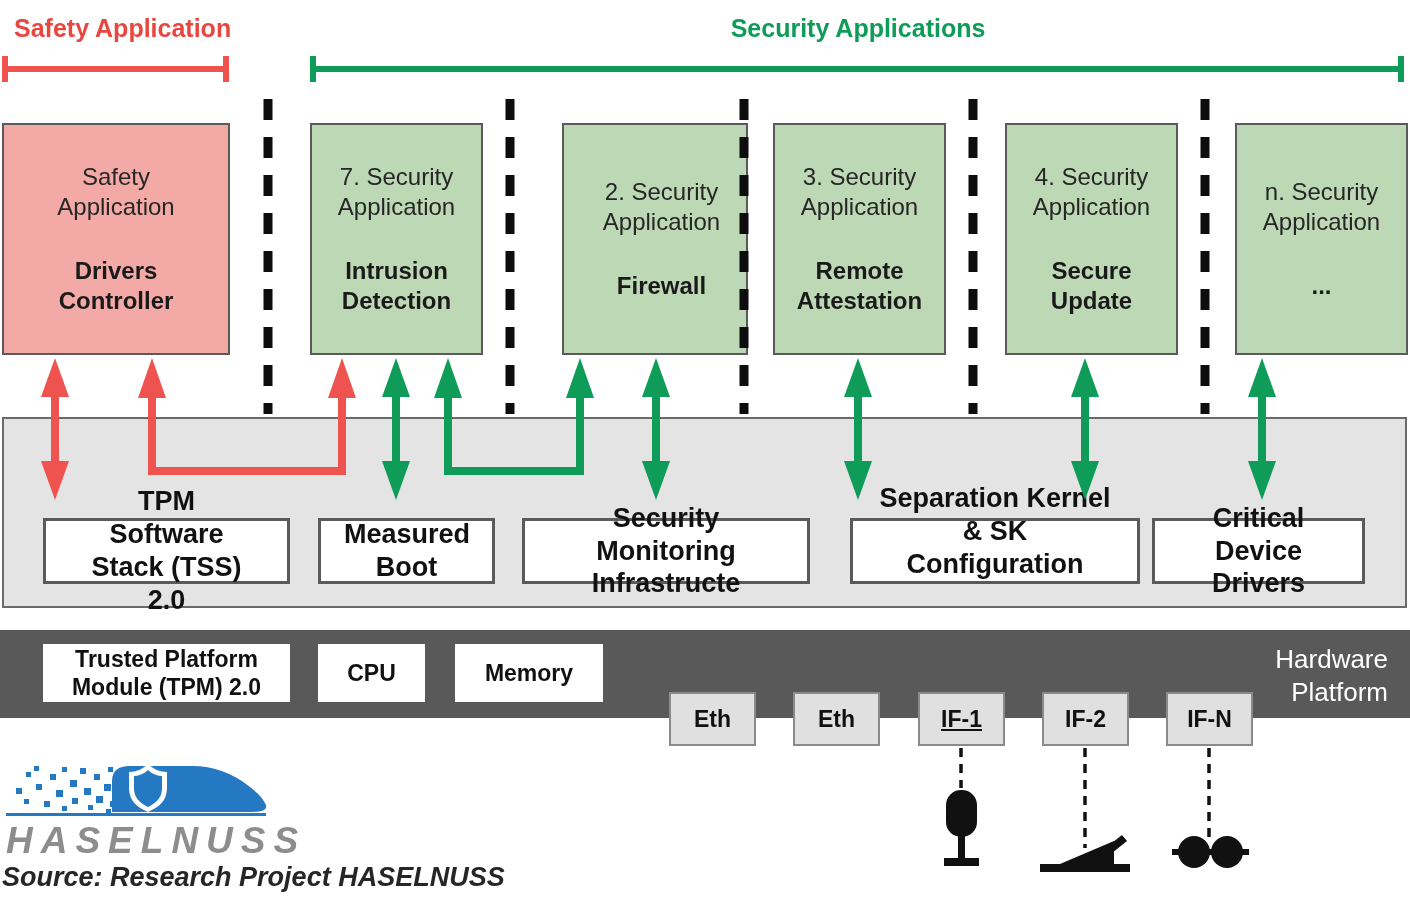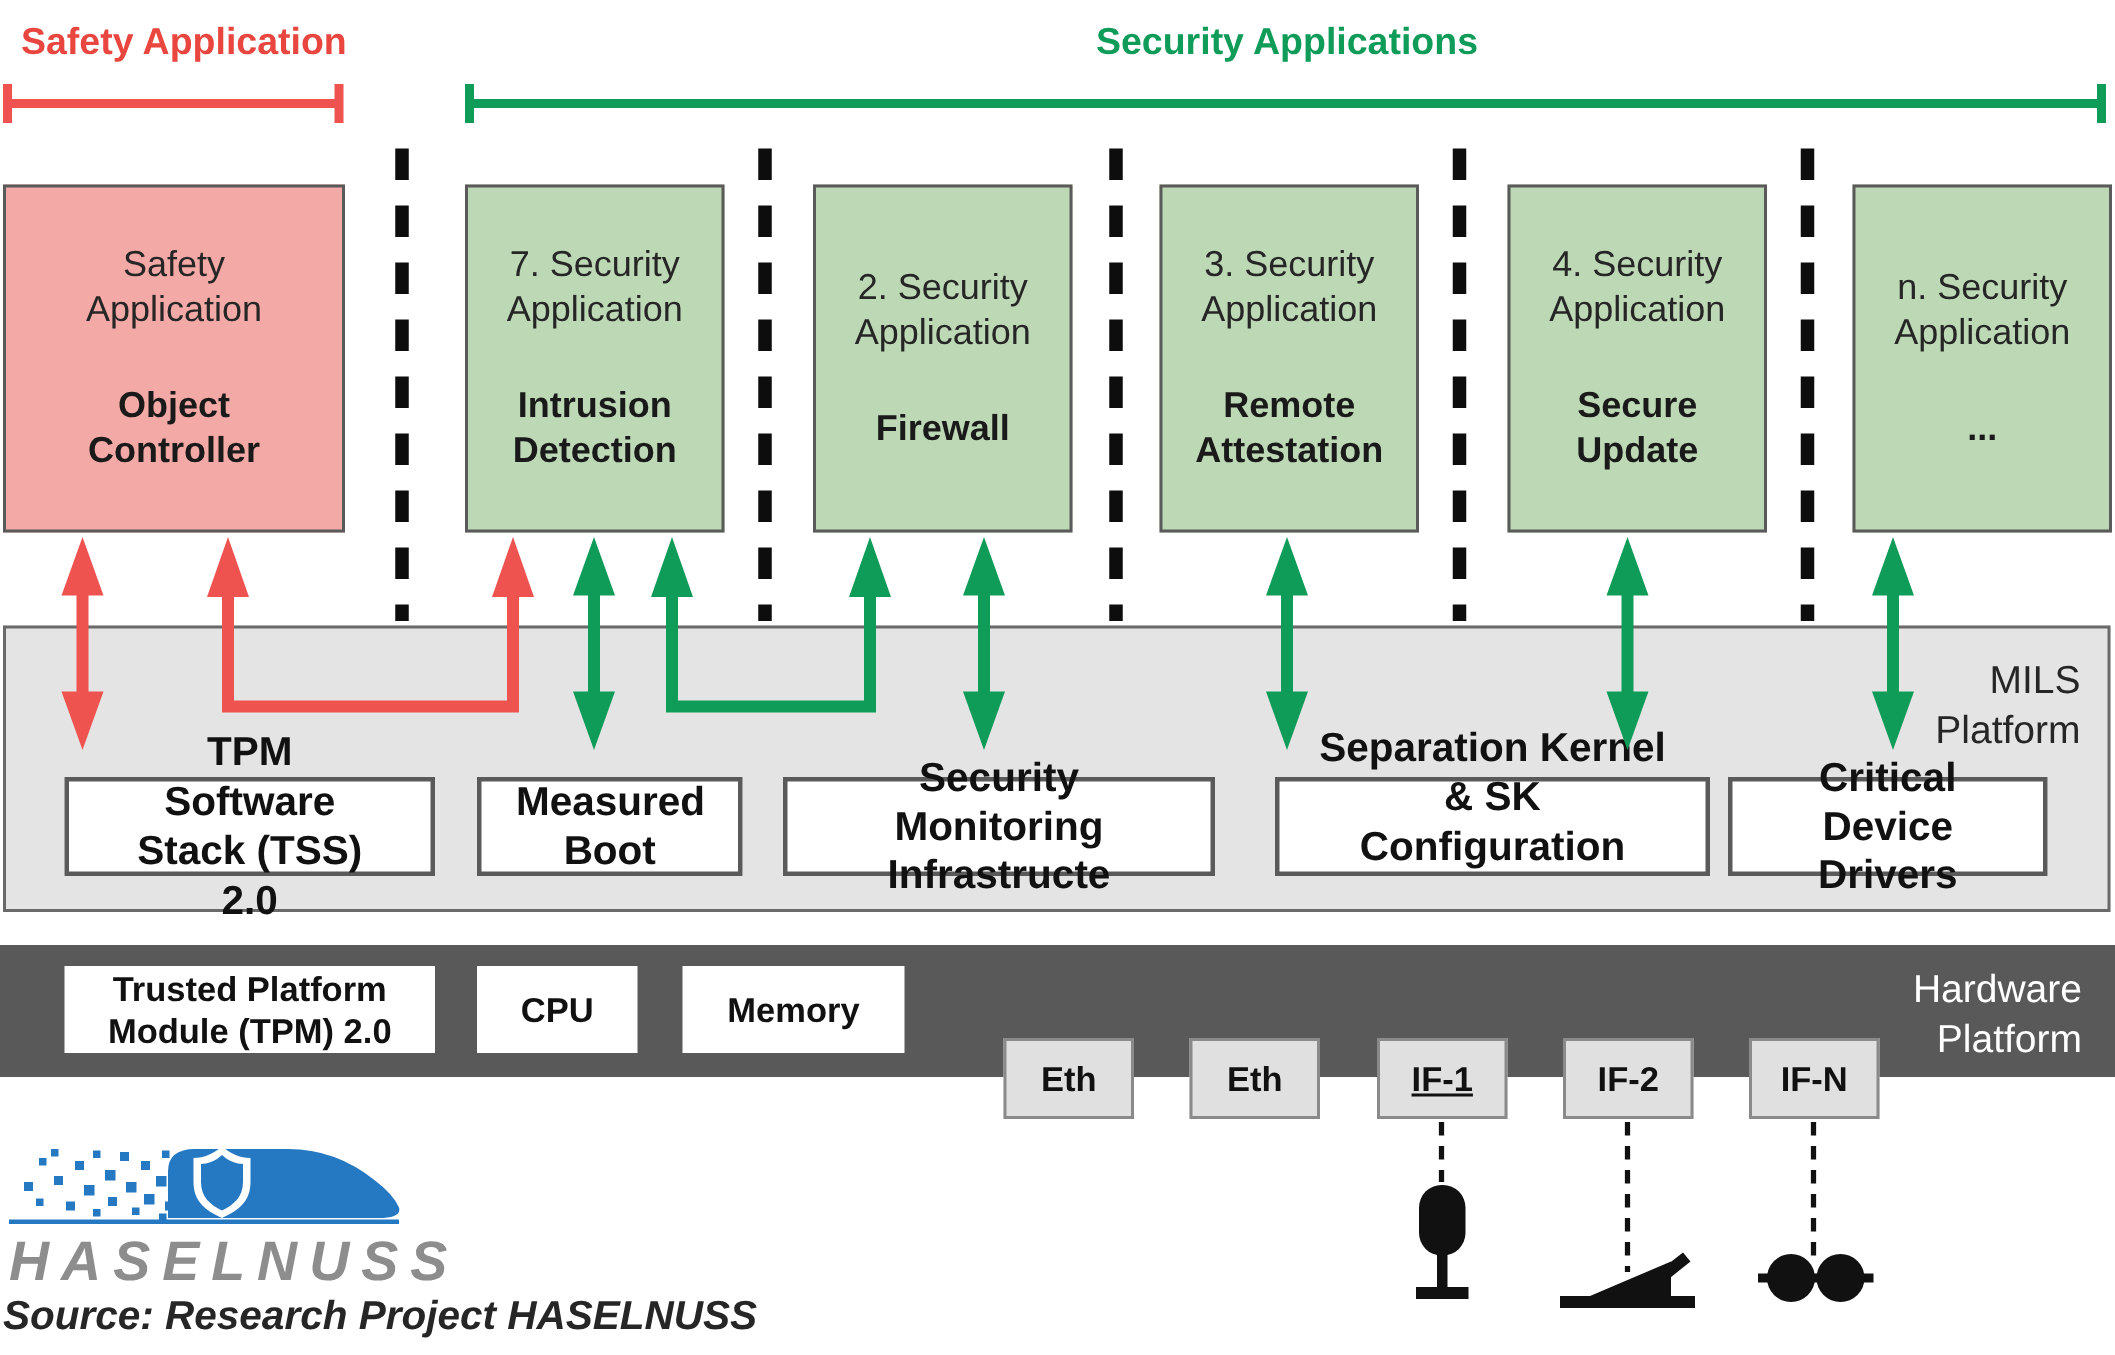--- a/index.html
+++ b/index.html
@@ -69,45 +69,44 @@
 </head>
 <body>
 
 <div id="canvas">
 
   <div class="abs bracket-label safety-label">Safety Application</div>
   <div class="abs bracket-label security-label">Security Applications</div>
 
   <div class="abs app-box box-safety" style="left:2px;">
     <span class="title">Safety Application</span>
-    <span class="name">Object Controller</span>
+    <span class="name">Drivers Controller</span>
   </div>
   <div class="abs app-box box-green" style="left:310px;">
     <span class="title">7. Security Application</span>
     <span class="name">Intrusion Detection</span>
   </div>
-  <div class="abs app-box box-green" style="left:542px;">
+  <div class="abs app-box box-green" style="left:562px;padding-left:13px;">
     <span class="title">2. Security Application</span>
     <span class="name">Firewall</span>
   </div>
   <div class="abs app-box box-green" style="left:773px;">
     <span class="title">3. Security Application</span>
     <span class="name">Remote Attestation</span>
   </div>
   <div class="abs app-box box-green" style="left:1005px;">
     <span class="title">4. Security Application</span>
     <span class="name">Secure Update</span>
   </div>
   <div class="abs app-box box-green" style="left:1235px;">
     <span class="title">n. Security Application</span>
     <span class="name">...</span>
   </div>
 
   <div class="abs mils-band">
-    <div class="band-label">MILS Platform</div>
     <div class="mils-module mod-tss">
         <span>TPM Software Stack (TSS) 2.0</span>
       </div>
     <div class="mils-module mod-boot">
         <span>Measured Boot</span>
       </div>
     <div class="mils-module mod-mon">
         <span>Security Monitoring Infrastructe</span>
       </div>
     <div class="mils-module mod-sk">

